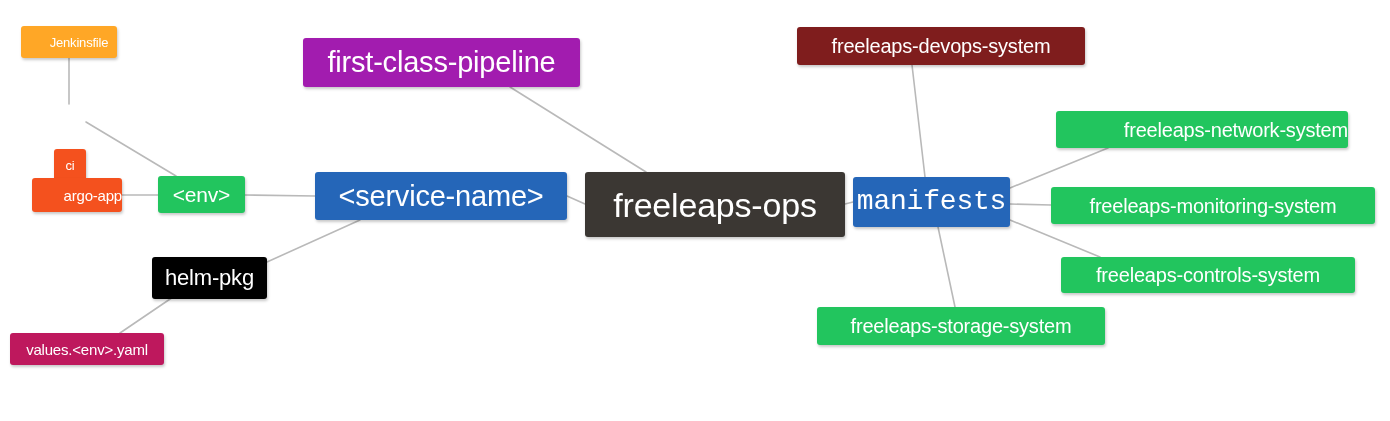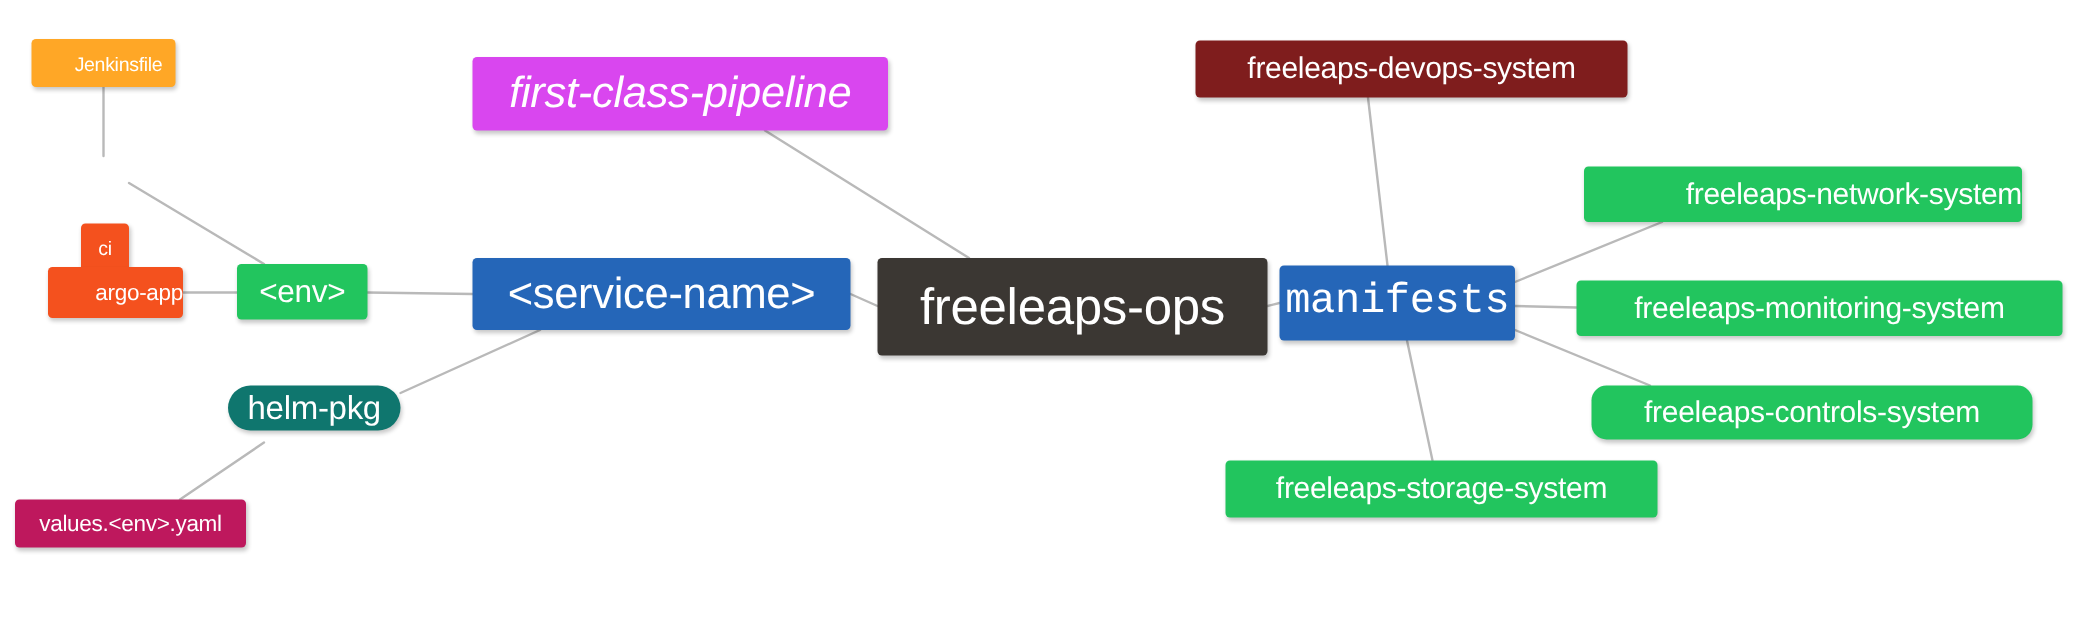--- a/index.html
+++ b/index.html
@@ -66,30 +66,30 @@
       <line x1="1010" y1="220" x2="1100" y2="257" stroke="#b9b9b9" stroke-width="1.6" stroke-linecap="round"></line>
       <line x1="938" y1="227" x2="955" y2="307" stroke="#b9b9b9" stroke-width="1.6" stroke-linecap="round"></line>
     </svg>
   <div id="node-layer">
       <div class="node" style="left: 585px; top: 172px; width: 260px; height: 65px; background: rgb(59, 55, 51); font-size: 34px;">
         <span class="node-label">freeleaps-ops</span>
       </div>
       <div class="node" style="left: 315px; top: 172px; width: 252px; height: 48px; background: rgb(37, 102, 184); font-size: 29px;">
         <span class="node-label">&lt;service-name&gt;</span>
       </div>
-      <div class="node" style="left: 315px; top: 38px; width: 277px; height: 49px; background: #d946ef; font-size: 29px; font-style: italic;">
+      <div class="node" style="left: 303px; top: 38px; width: 277px; height: 49px; background: #a21caf; font-size: 29px;">
         <span class="node-label">first-class-pipeline</span>
       </div>
       <div class="node" style="left: 853px; top: 177px; width: 157px; height: 50px; background: rgb(37, 102, 184); font-size: 28px; font-family: Liberation Mono, monospace;">
         <span class="node-label">manifests</span>
       </div>
       <div class="node" style="left: 158px; top: 176px; width: 87px; height: 37px; background: rgb(34, 197, 94); font-size: 21px;">
         <span class="node-label">&lt;env&gt;</span>
       </div>
-      <div class="node" style="left: 152px; top: 257px; width: 115px; height: 30px; background: #0f766e; font-size: 22px; border-radius: 16px;">
+      <div class="node" style="left: 152px; top: 257px; width: 115px; height: 42px; background: #000000; font-size: 22px;">
         <span class="node-label">helm-pkg</span>
       </div>
       <div class="node" style="left: 21px; top: 26px; width: 96px; height: 32px; background: rgb(255, 167, 38); font-size: 13px; padding-left: 20px;">
         <span class="node-label">Jenkinsfile</span>
       </div>
       <div class="node" style="left: 54px; top: 104px; width: 32px; height: 32px; background: rgb(244, 81, 30); font-size: 13px; margin-top: 45px;">
         <span class="node-label">ci</span>
       </div>
       <div class="node" style="left: 32px; top: 178px; width: 90px; height: 34px; background: rgb(244, 81, 30); font-size: 15px; justify-content: flex-end;">
         <span class="node-label">argo-app</span>
@@ -99,20 +99,20 @@
       </div>
       <div class="node" style="left: 797px; top: 27px; width: 288px; height: 38px; background: #7f1d1d; font-size: 20px;">
         <span class="node-label">freeleaps-devops-system</span>
       </div>
       <div class="node" style="left: 1056px; top: 111px; width: 292px; height: 37px; background: rgb(34, 197, 94); font-size: 20px; justify-content: flex-end;">
         <span class="node-label">freeleaps-network-system</span>
       </div>
       <div class="node" style="left: 1051px; top: 187px; width: 324px; height: 37px; background: rgb(34, 197, 94); font-size: 20px;">
         <span class="node-label">freeleaps-monitoring-system</span>
       </div>
-      <div class="node" style="left: 1061px; top: 257px; width: 294px; height: 36px; background: rgb(34, 197, 94); font-size: 20px; border-radius: 10px;">
+      <div class="node" style="left: 1061px; top: 257px; width: 294px; height: 36px; background: rgb(34, 197, 94); font-size: 20px;">
         <span class="node-label">freeleaps-controls-system</span>
       </div>
       <div class="node" style="left: 817px; top: 307px; width: 288px; height: 38px; background: rgb(34, 197, 94); font-size: 20px;">
         <span class="node-label">freeleaps-storage-system</span>
       </div>
     </div>
 </div>
 
 </body></html>

